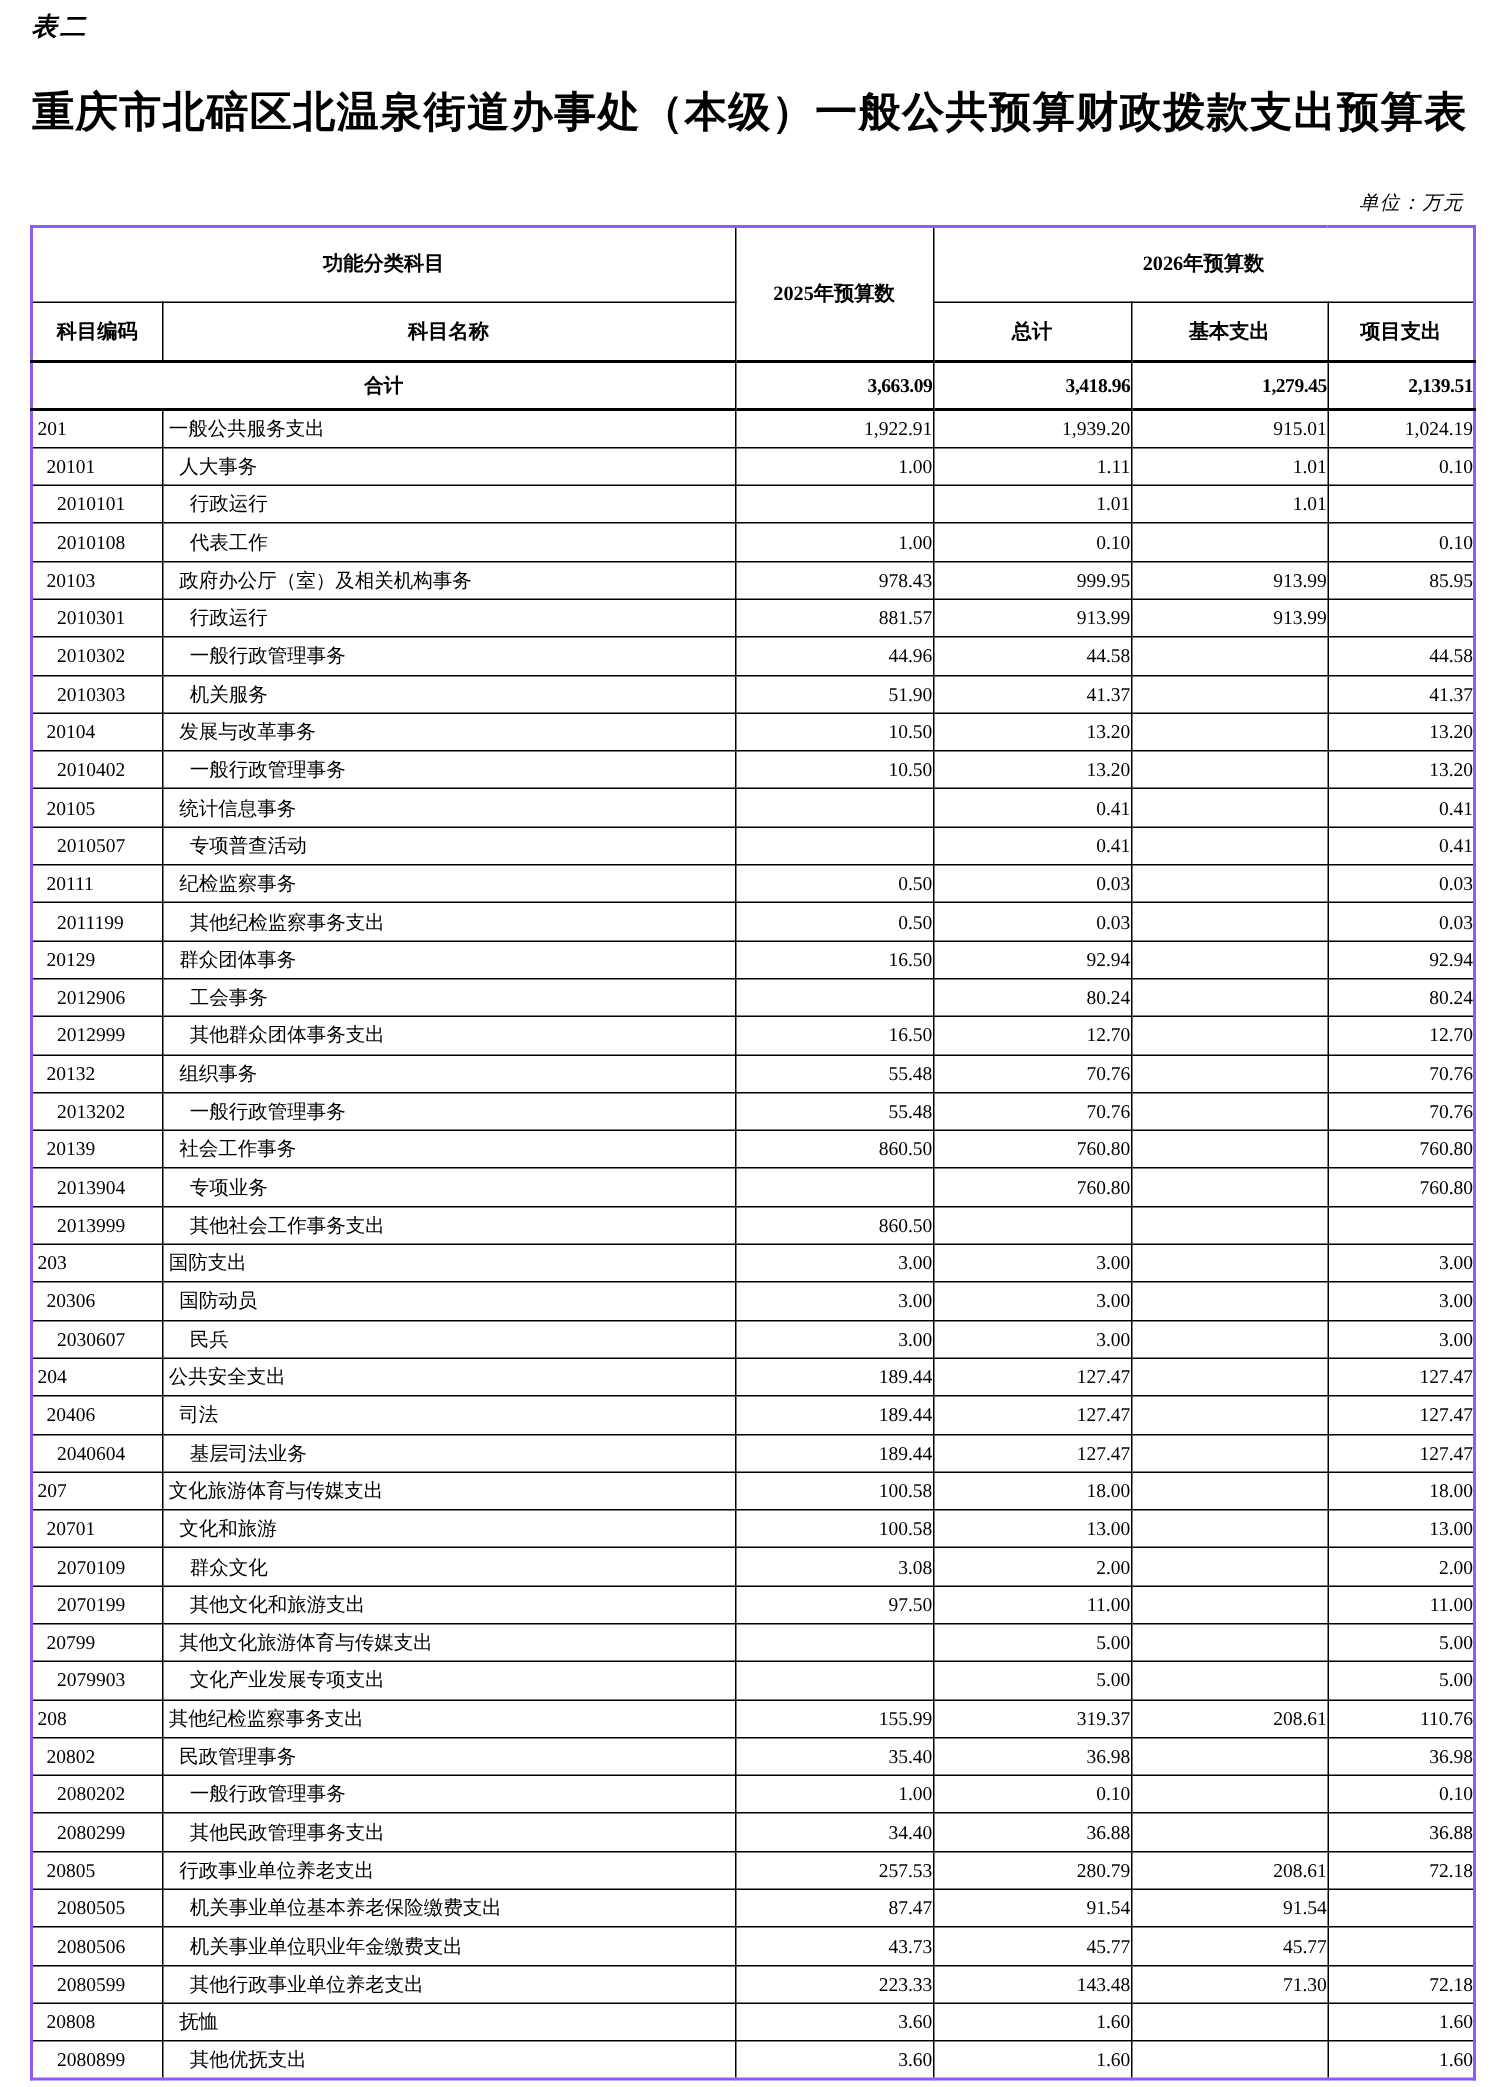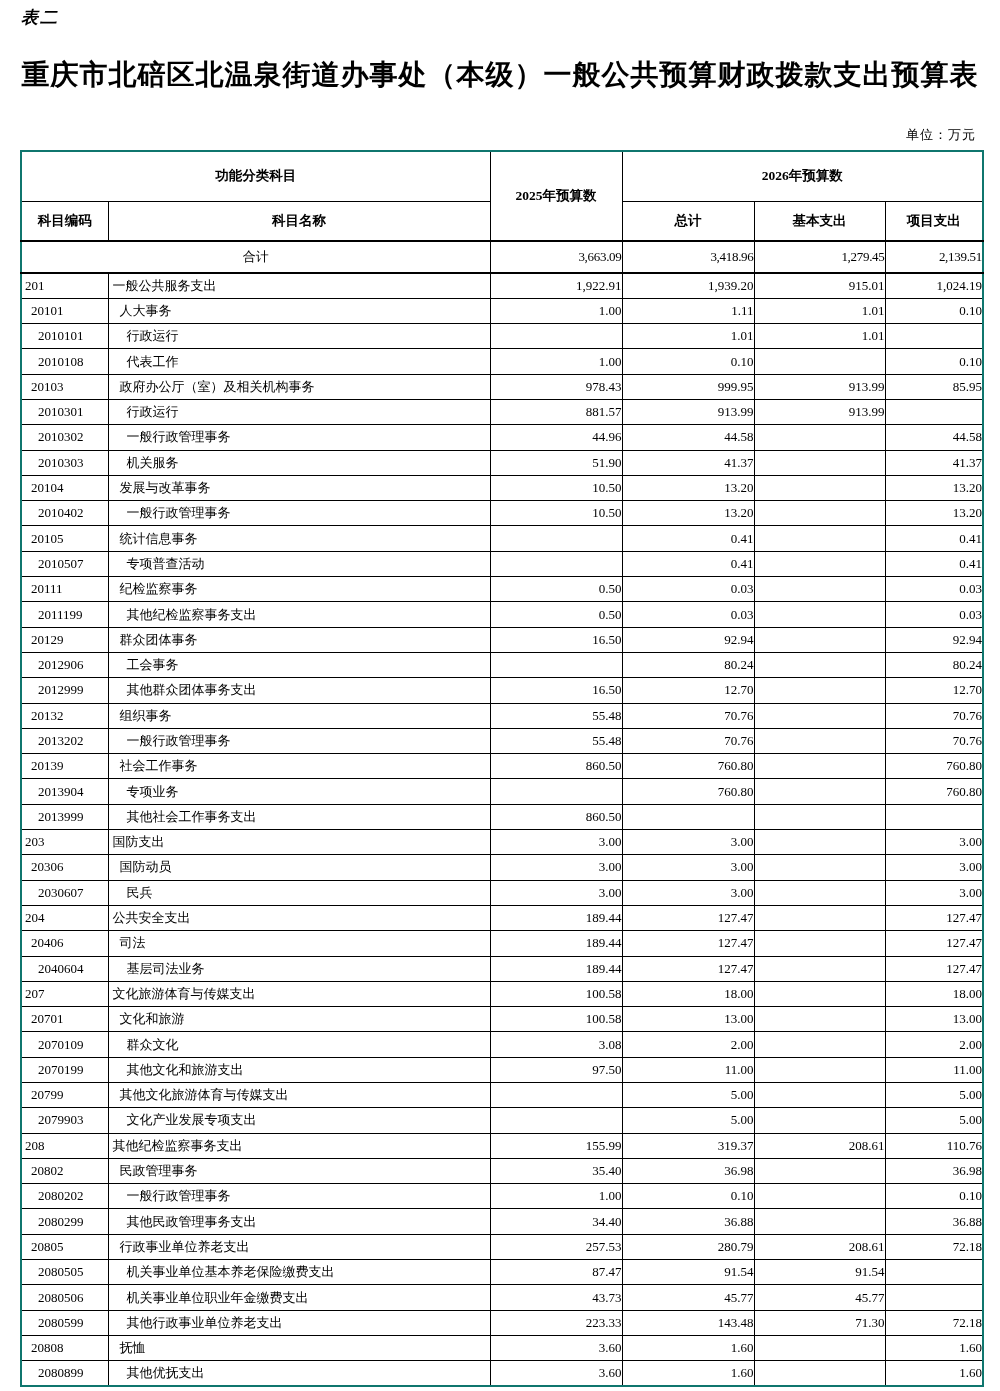--- a/index.html
+++ b/index.html
@@ -14,39 +14,39 @@
     font-size:17px; font-weight:bold; font-style:italic;
     letter-spacing:2px;
   }
   .page-title {
     position:absolute; top:56px; left:0; width:100%;
     text-align:center; font-size:28px; font-weight:bold;
     letter-spacing:1px;
   }
   .unit-label {
     position:absolute; top:126px; right:24px;
-    font-size:13px; letter-spacing:1px;
+    font-size:13px; font-style:italic; letter-spacing:1px;
   }
   table.budget {
     position:absolute; left:20px; top:150px; width:962px;
     border-collapse:collapse; table-layout:fixed;
-    border:2px solid #0f766e; font-size:13px;padding-left:24px;
+    border:2px solid #8b5cf6; font-size:13px;padding-left:24px;
   }
   .budget th, .budget td {
     border:1px solid #000; padding:0;
     overflow:hidden; white-space:nowrap;
   }
   .budget thead tr.h1 { height:50px; }
   .budget thead tr.h2 { height:40px;margin-top:24px; }
   .budget th { font-weight:bold; font-size:13.5px; text-align:center; }
   .budget tbody tr { height:25.3px; }
   .budget tbody tr.grand { height:32px; }
   .budget tr.grand td {
     border-top:2px solid #000; border-bottom:2px solid #000;
-    font-weight:normal;
+    font-weight:bold;
     margin-left:12px;
   }
   .budget tr.grand .num { letter-spacing:-0.3px; }
   .budget .label { text-align:center; }
   .num { text-align:right; padding-right:5px; }
   .code, .name { text-align:left; }
   tr.lvl1 .code { padding-left:3px; }  tr.lvl1 .name { padding-left:4px; }
   tr.lvl2 .code { padding-left:9px;margin-left:32px; }  tr.lvl2 .name { padding-left:11px; }
   tr.lvl3 .code { padding-left:16px; } tr.lvl3 .name { padding-left:18px; }
 </style>

